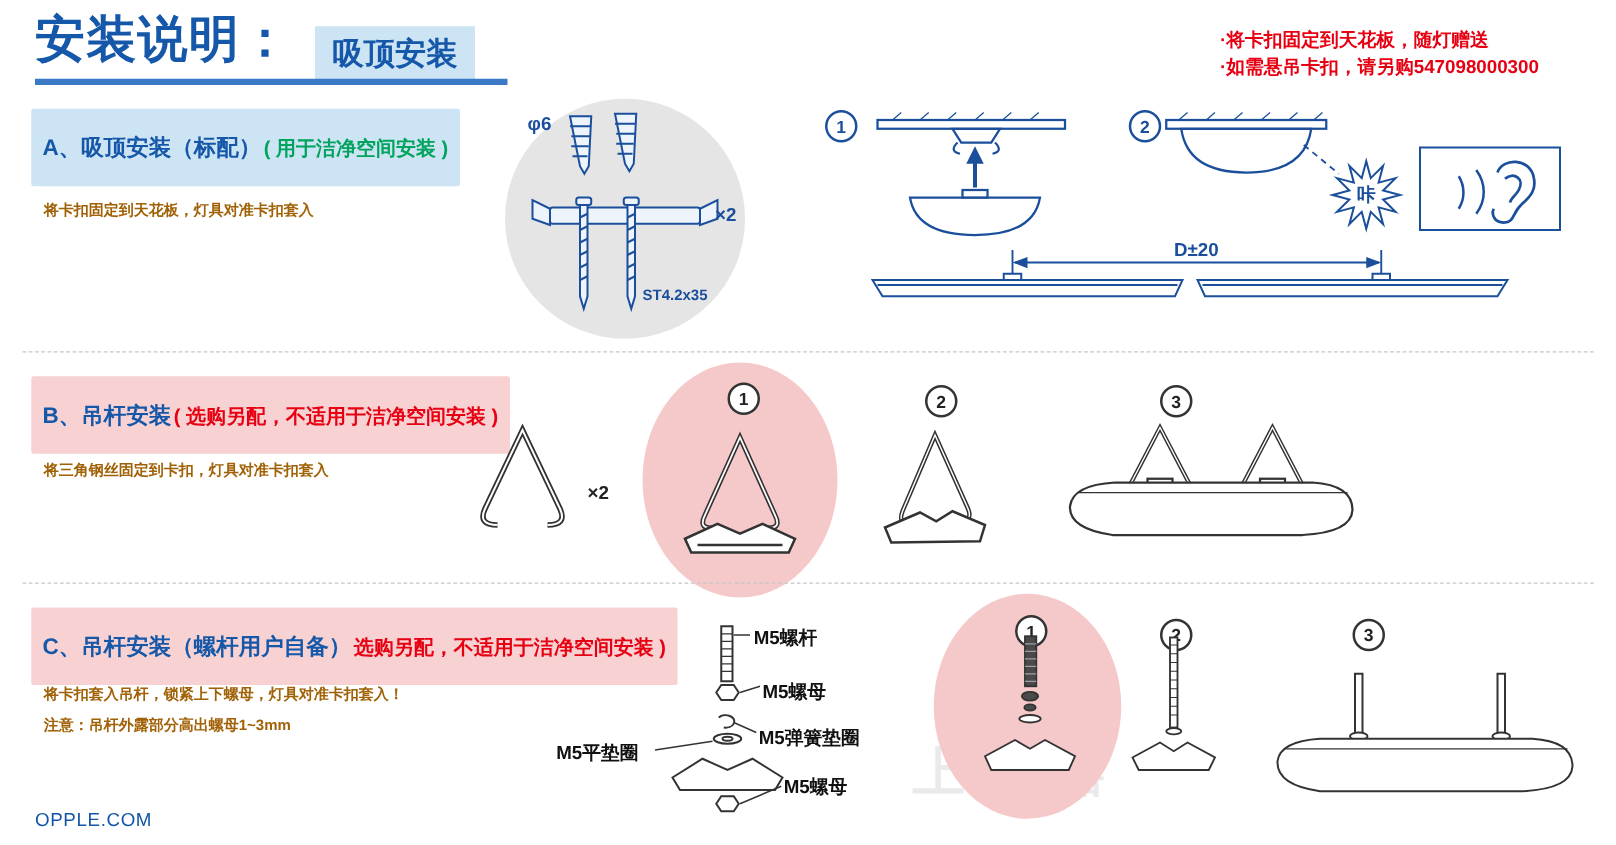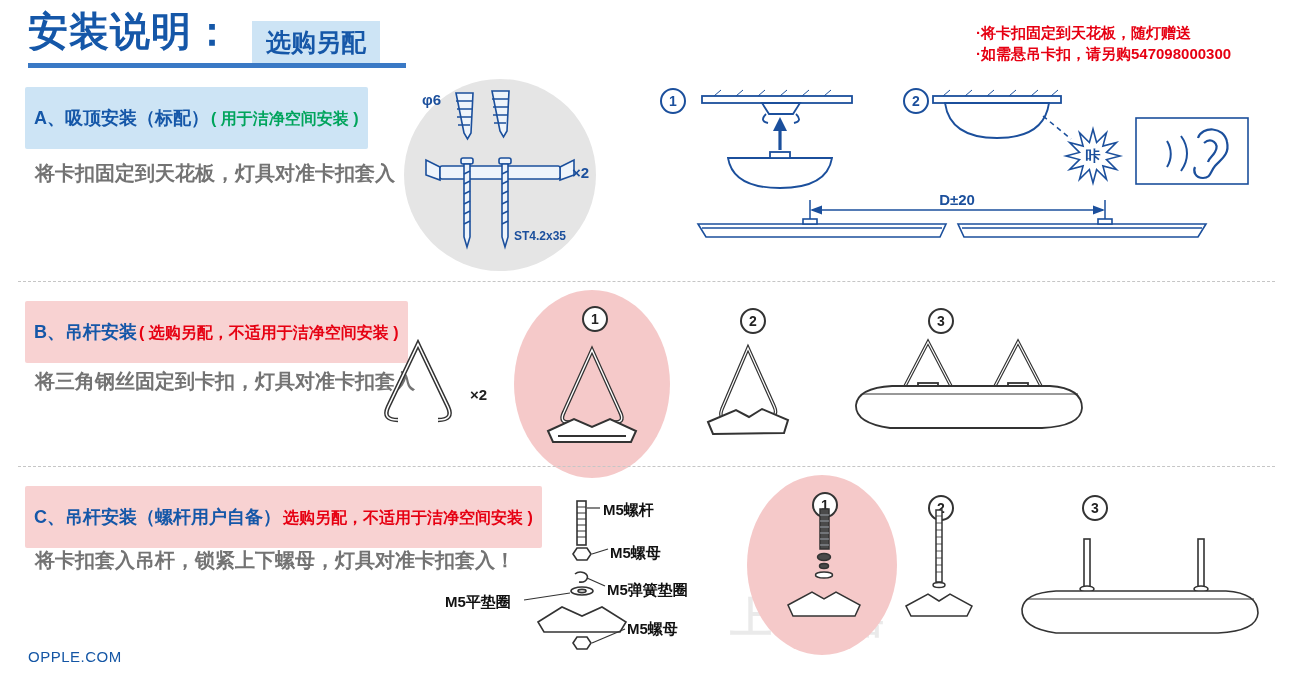--- a/index.html
+++ b/index.html
@@ -9,40 +9,40 @@
   .page-title{font-size:40px;font-weight:bold;color:#1557a8;letter-spacing:1px;white-space:nowrap}
   .title-tag{font-size:25px;font-weight:bold;color:#1557a8;background:#cde4f5;padding:5px 14px;white-space:nowrap}
   .title-underline{width:378px;height:5px;background:#3a79c5}
   .header-notes{font-size:15px;font-weight:bold;color:#e60012;line-height:21px;white-space:nowrap}
   .sec-head{font-weight:bold;white-space:nowrap;padding:19px 9px;border-radius:2px}
   .sec-head.blue{background:#cde4f5}
   .sec-head.pink{background:#f8d2d2}
   .head-main{font-size:18px;color:#1557a8}
   .head-note-green{font-size:16px;color:#00a45c;margin-left:2px}
   .head-note-red{font-size:16px;color:#e60012;margin-left:2px}
-  .body-text{font-size:20px;font-weight:bold;color:#737373;white-space:nowrap}
+  .body-text{font-size:12px;font-weight:bold;color:#a16207;white-space:nowrap}
   .spec{font-weight:bold;font-size:15px;color:#1b4f9c;white-space:nowrap}
   .part-label{font-size:15px;font-weight:bold;color:#111;white-space:nowrap}
   .blue-circle{width:192px;height:192px;border-radius:50%;background:#e5e5e5}
   .pink-ellipse{border-radius:50%;background:#f5c9c9}
   .step{width:22px;height:22px;border-radius:50%;display:flex;align-items:center;justify-content:center;font-size:14px;font-weight:bold;background:#fff}
   .step.bluec{border:2px solid #1b4f9c;color:#1b4f9c}
   .step.dark{border:2px solid #333;color:#222}
   .dashed-sep{left:18px;right:18px;border-top:1px dashed #c6c6c6;height:0}
   .qty-dark{font-size:15px;font-weight:bold;color:#222;white-space:nowrap}
   .watermark{font-size:42px;color:#777;opacity:.15;letter-spacing:14px;font-weight:bold;white-space:nowrap}
   .footer-brand{font-size:15px;font-weight:normal;color:#1456a5;letter-spacing:.5px}
 </style>
 </head>
 <body>
 
 <div class="page">
 
   <div class="abs page-title" style="left:28px;top:4px">安装说明：</div>
-  <div class="abs title-tag" style="left:252px;top:21px">选购另配</div>
+  <div class="abs title-tag" style="left:252px;top:21px">吸顶安装</div>
   <div class="abs title-underline" style="left:28px;top:63px"></div>
   <div class="abs header-notes" style="left:976px;top:22px">
     <div>·将卡扣固定到天花板，随灯赠送</div>
     <div>·如需悬吊卡扣，请另购547098000300</div>
   </div>
 
   <div class="abs sec-head blue" style="left:25px;top:87px">
     <span class="head-main">A、吸顶安装（标配）</span><span class="head-note-green">( 用于洁净空间安装 )</span>
   </div>
   <div class="abs body-text" style="left:35px;top:160px">将卡扣固定到天花板，灯具对准卡扣套入</div>
@@ -183,20 +183,21 @@
       </g>
     </g>
   </svg>
 
   <div class="abs dashed-sep" style="top:466px"></div>
 
   <div class="abs sec-head pink" style="left:25px;top:486px">
     <span class="head-main">C、吊杆安装（螺杆用户自备）</span><span class="head-note-red">选购另配，不适用于洁净空间安装 )</span>
   </div>
   <div class="abs body-text" style="left:35px;top:547px">将卡扣套入吊杆，锁紧上下螺母，灯具对准卡扣套入！</div>
+  <div class="abs body-text" style="left:35px;top:572px">注意：吊杆外露部分高出螺母1~3mm</div>
 
   <div class="abs watermark" style="left:730px;top:590px">上吊嘉</div>
 
   <svg class="abs" style="left:440px;top:497px" width="275" height="155" viewBox="0 0 275 155">
     <g stroke="#333" stroke-width="1.6" fill="#fff">
       <g>
         <rect x="137" y="4" width="9" height="44"></rect>
         <path d="M137,10 h9 M137,16 h9 M137,22 h9 M137,28 h9 M137,34 h9 M137,40 h9" stroke-width="1"></path>
       </g>
       <polygon points="133,57 137,51 147,51 151,57 147,63 137,63"></polygon>

